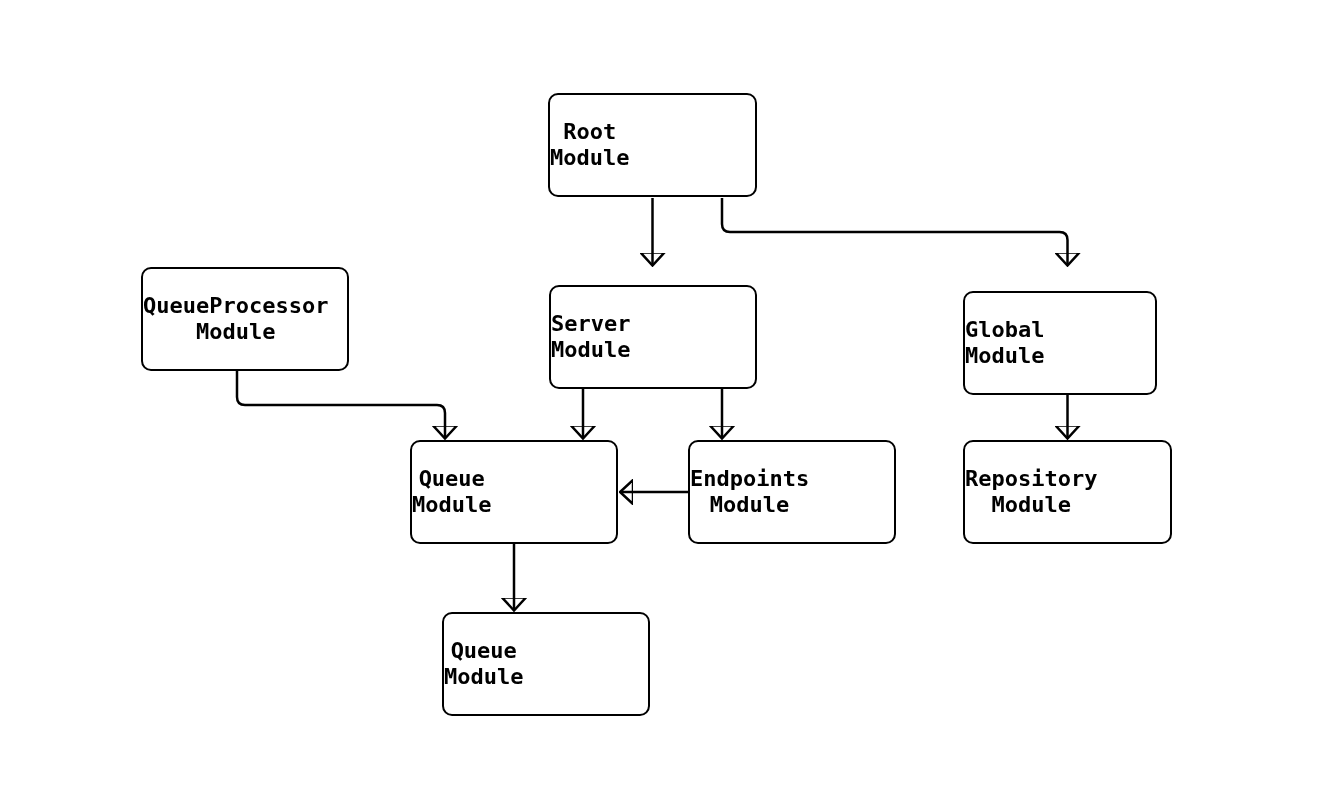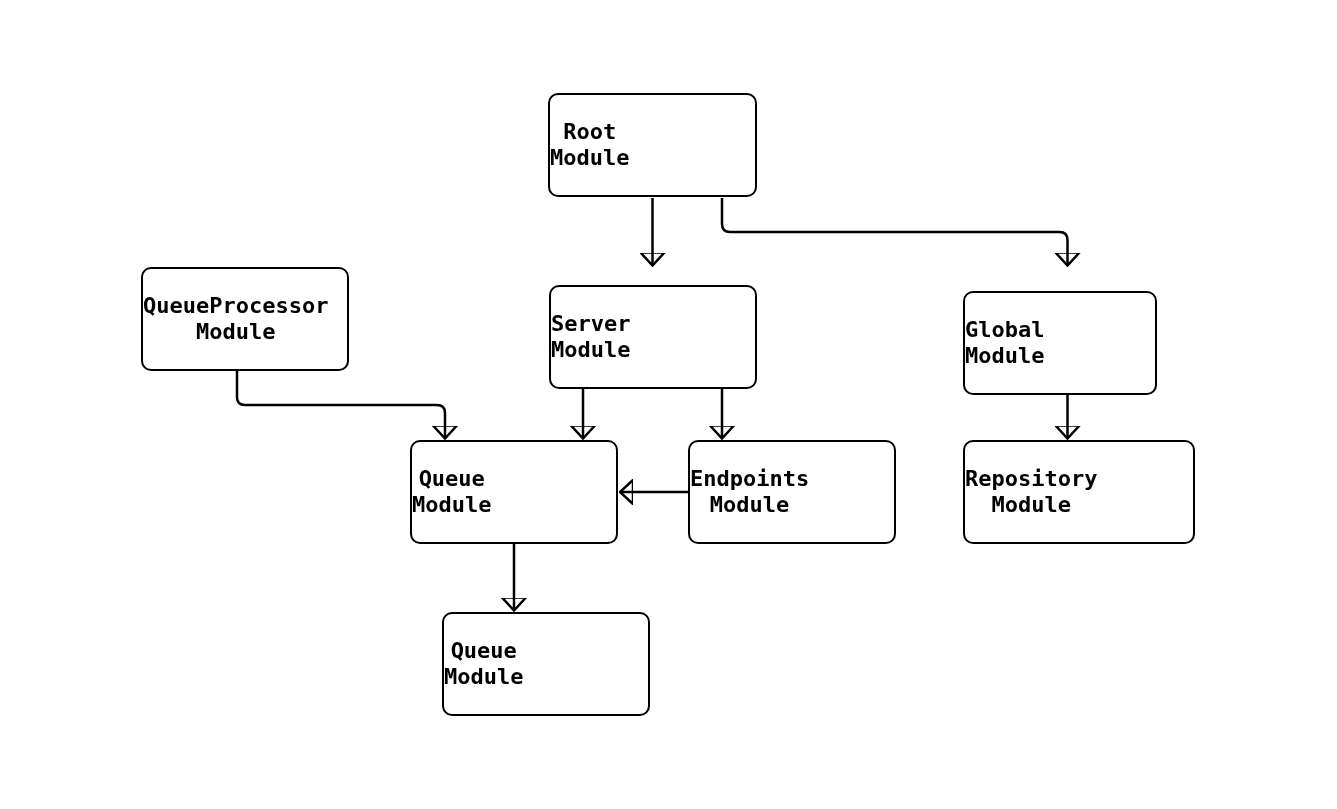--- a/index.html
+++ b/index.html
@@ -47,21 +47,21 @@
     line-height: 26px;
     color: #000000;
   }
   
   .node-root          { left: 548px; top: 93px;  width: 209px; }
   .node-queueprocessor{ left: 133px; top: 267px; margin-left: 8px; }
   .node-server        { left: 549px; top: 285px; }
   .node-global        { left: 963px; top: 267px; width: 194px; margin-top: 24px; }
   .node-core          { left: 410px; top: 440px; }
   .node-endpoints     { left: 688px; top: 440px; }
-  .node-repository    { left: 963px; top: 440px; width: 232px; }
+  .node-repository    { left: 963px; top: 440px; width: 209px; }
   .node-queue         { left: 410px; top: 612px; margin-left: 32px; }
 </style>
 </head>
 <body>
 
 <div class="canvas">
 
   <svg class="edges" viewBox="0 0 1337 809" xmlns="http://www.w3.org/2000/svg">
     <defs>
       <marker id="arrowhead" markerUnits="userSpaceOnUse" markerWidth="14" markerHeight="26" refX="12.5" refY="13" orient="auto">

